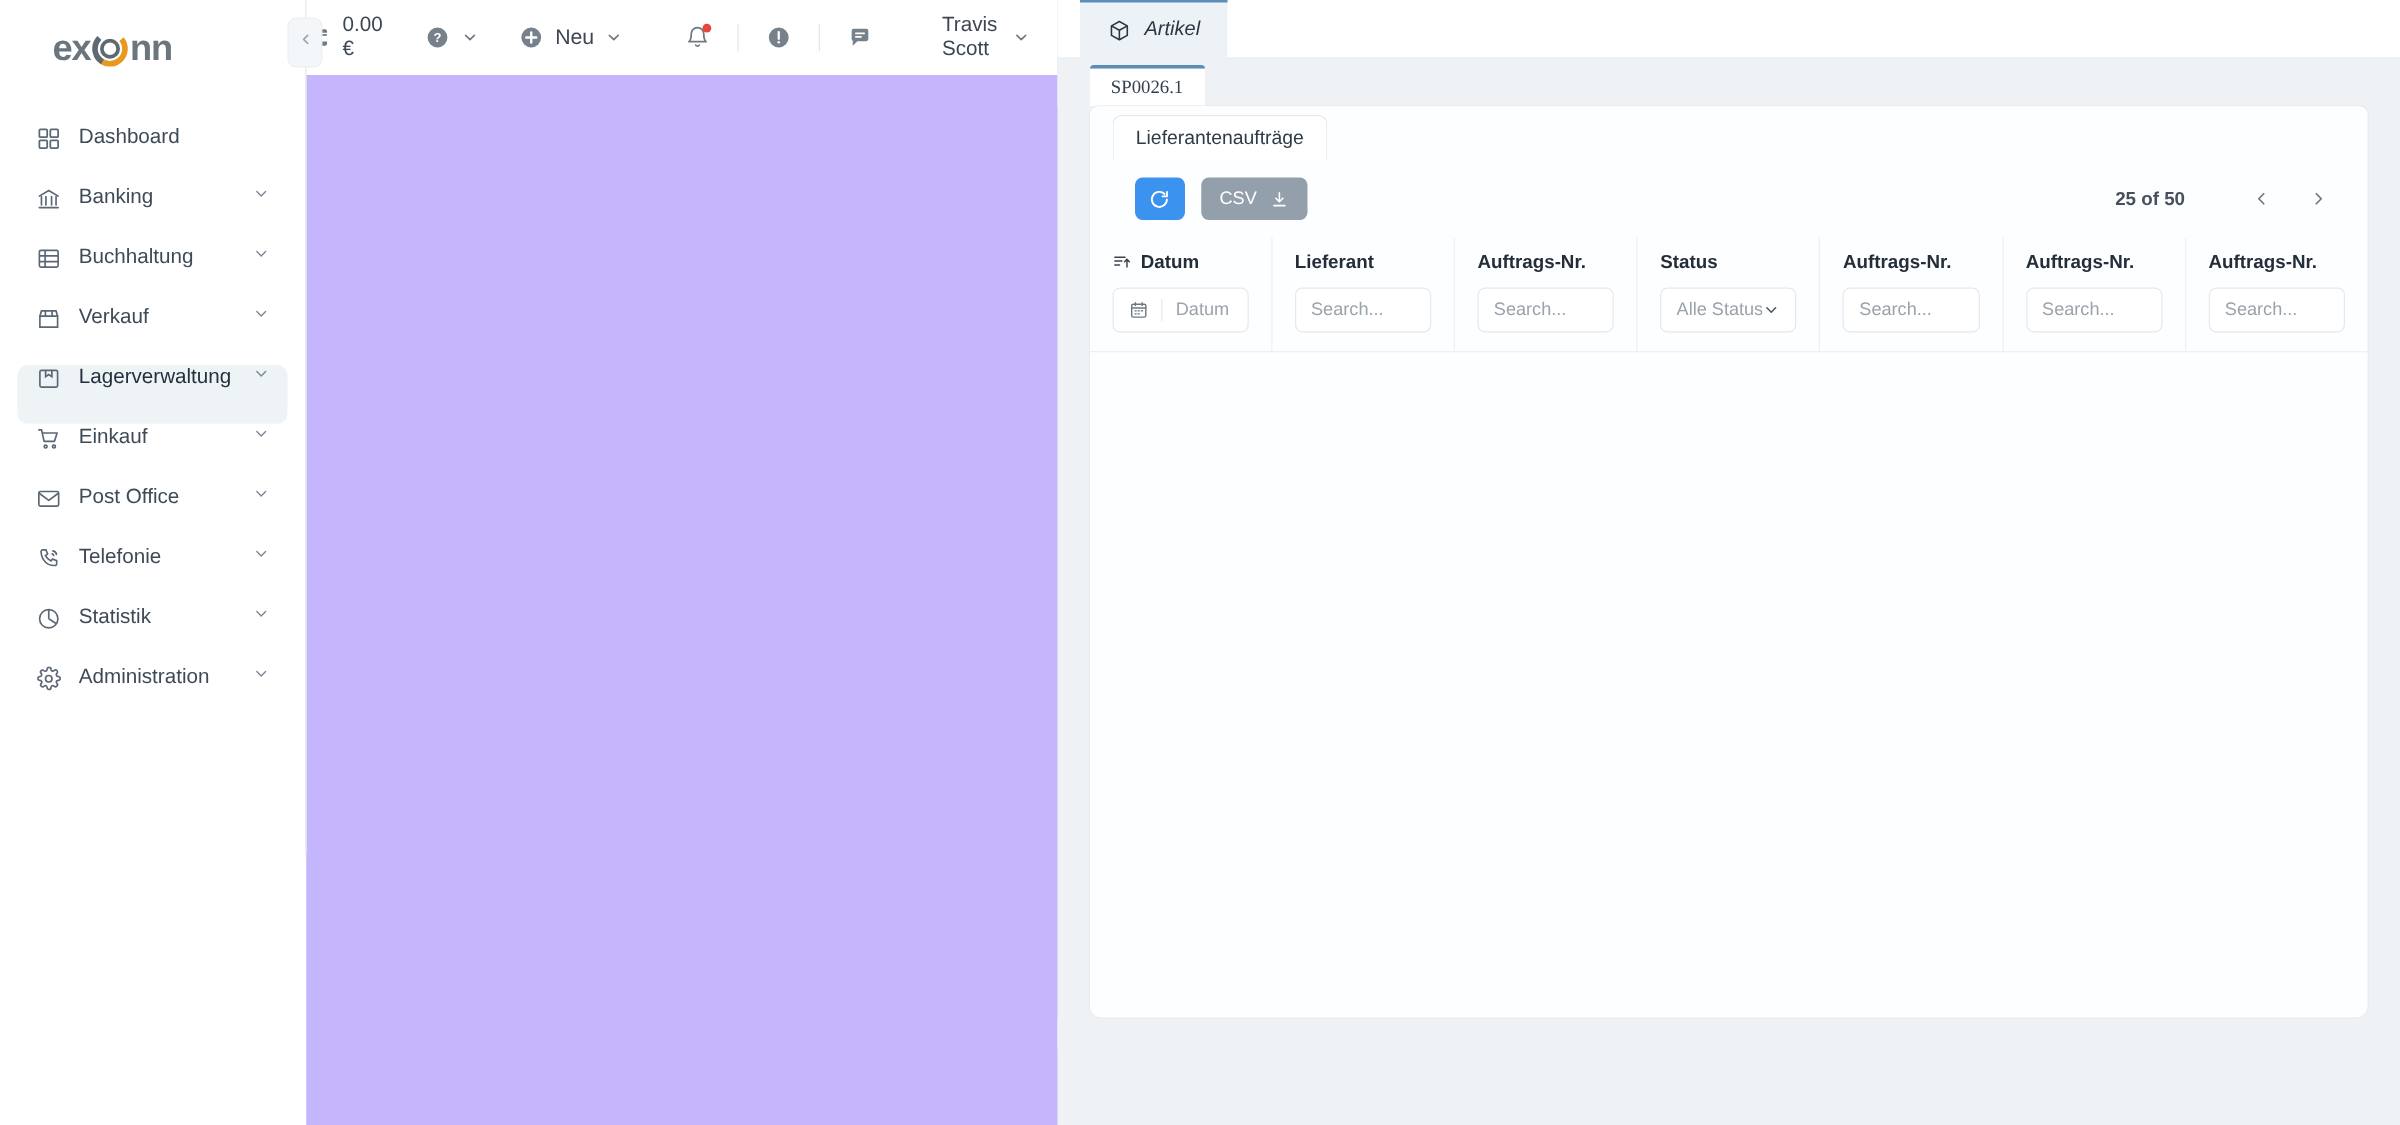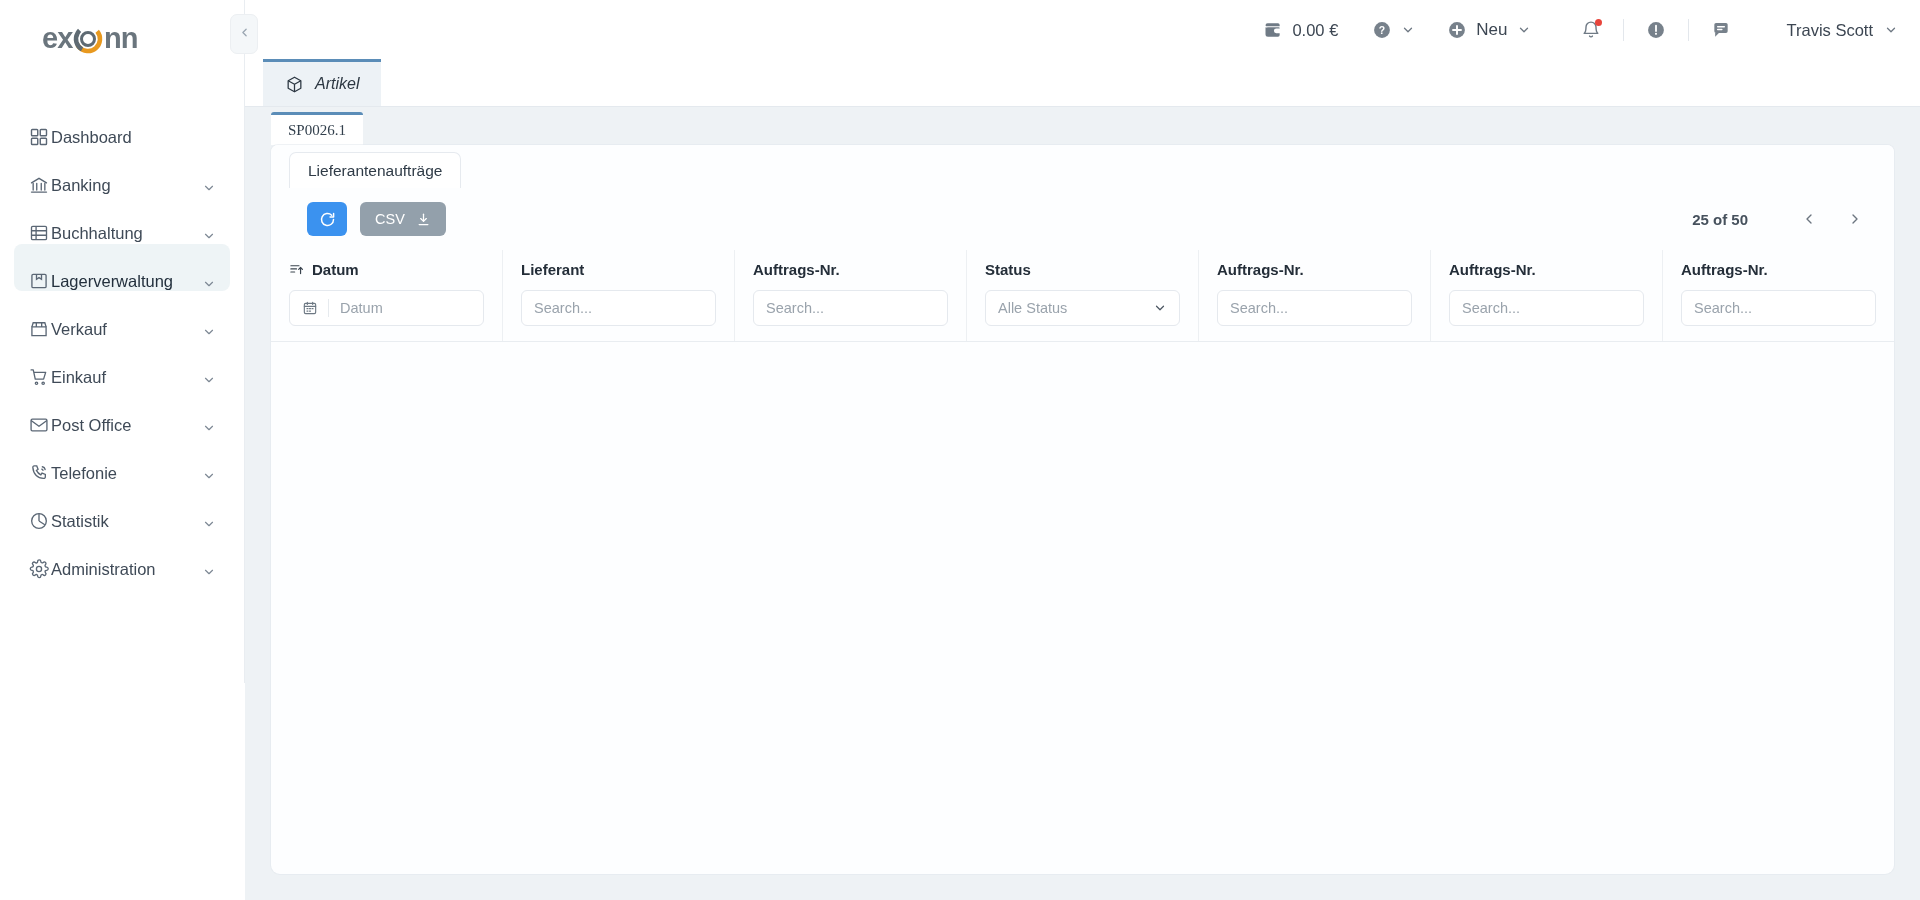--- a/index.html
+++ b/index.html
@@ -22,34 +22,34 @@
   .logo svg { display: block; }
   .collapse-btn {
     position: absolute; top: 14px; right: -14px;
     width: 28px; height: 40px; border-radius: 7px;
     background: #f4f7f9; border: 1px solid #eceff2;
     display: flex; align-items: center; justify-content: center;
     color: #9aa5b1; cursor: pointer;
   }
   .nav { margin-top: 22px; padding: 0 14px; }
   .nav-item {
-    display: flex; align-items: flex-end; gap: 2px;
+    display: flex; align-items: flex-start; gap: 14px;
     height: 47px; padding: 0 14px; border-radius: 8px;
     color: #3f4a57; font-size: 16.5px; cursor: pointer;
     margin-bottom: 1px;
   }
   .nav-item.active { background: #eef4f6; color: #23303d; font-weight: 500; }
   .nav-ico { width: 21px; height: 21px; flex: 0 0 21px; display:flex; align-items:center; justify-content:center; color:#5b6775; }
   .nav-ico svg { width: 20px; height: 20px; display:block; }
   .nav-label { flex: 1 1 auto; white-space: nowrap; }
   .nav-chev { color: #7d8894; display: flex; align-items: center; }
   .nav-chev svg { width: 14px; height: 14px; }
 
   
-  .right { flex: 1 1 auto; display: flex; flex-direction: column; min-width: 0; background: #c4b5fd; }
+  .right { flex: 1 1 auto; display: flex; flex-direction: row; min-width: 0; background: #c4b5fd; }
 
   .topbar {
     height: 60px; display: flex; align-items: center; justify-content: flex-end;
     padding-right: 22px; gap: 0; background: #ffffff; flex: 0 0 60px;
   }
   .tb-item { display: flex; align-items: center; gap: 9px; color: #4b5662; font-size: 16px; cursor: pointer; }
   .wallet { margin-right: 34px; }
   .wallet .amt { font-size: 16.5px; color: #3c4652; }
   .ico-circle { width: 20px; height: 20px; display:flex; align-items:center; justify-content:center; }
   .ico-circle svg { width: 20px; height: 20px; display:block; }
@@ -208,44 +208,44 @@
             </svg>
         </span>
         <span class="nav-label">Buchhaltung</span>
         <span class="nav-chev">
           <svg viewBox="0 0 24 24" fill="none" stroke="currentColor" stroke-width="2" stroke-linecap="round" stroke-linejoin="round">
               <polyline points="6 9 12 15 18 9"></polyline>
             </svg>
         </span>
       </div>
 
-      <div class="nav-item active">
-        <span class="nav-ico">
-          <svg viewBox="0 0 24 24" fill="none" stroke="currentColor" stroke-width="1.6">
-              <rect x="3.5" y="4" width="17" height="16" rx="1.5"></rect>
-              <path d="M9 4v6l3-2 3 2V4"></path>
-            </svg>
-        </span>
-        <span class="nav-label">Lagerverwaltung</span>
-        <span class="nav-chev">
-          <svg viewBox="0 0 24 24" fill="none" stroke="currentColor" stroke-width="2" stroke-linecap="round" stroke-linejoin="round">
-              <polyline points="6 9 12 15 18 9"></polyline>
-            </svg>
-        </span>
-      </div>
-
       <div class="nav-item">
         <span class="nav-ico">
           <svg viewBox="0 0 24 24" fill="none" stroke="currentColor" stroke-width="1.6">
               <path d="M3.5 9.5h17V20h-17z"></path>
               <path d="M3.5 9.5 5 4.5h14l1.5 5"></path>
               <path d="M8.8 9.5V4.5M15.2 9.5V4.5"></path>
             </svg>
         </span>
         <span class="nav-label">Verkauf</span>
+        <span class="nav-chev">
+          <svg viewBox="0 0 24 24" fill="none" stroke="currentColor" stroke-width="2" stroke-linecap="round" stroke-linejoin="round">
+              <polyline points="6 9 12 15 18 9"></polyline>
+            </svg>
+        </span>
+      </div>
+
+      <div class="nav-item active">
+        <span class="nav-ico">
+          <svg viewBox="0 0 24 24" fill="none" stroke="currentColor" stroke-width="1.6">
+              <rect x="3.5" y="4" width="17" height="16" rx="1.5"></rect>
+              <path d="M9 4v6l3-2 3 2V4"></path>
+            </svg>
+        </span>
+        <span class="nav-label">Lagerverwaltung</span>
         <span class="nav-chev">
           <svg viewBox="0 0 24 24" fill="none" stroke="currentColor" stroke-width="2" stroke-linecap="round" stroke-linejoin="round">
               <polyline points="6 9 12 15 18 9"></polyline>
             </svg>
         </span>
       </div>
 
       <div class="nav-item">
         <span class="nav-ico">
           <svg viewBox="0 0 24 24" fill="none" stroke="currentColor" stroke-width="1.6" stroke-linecap="round" stroke-linejoin="round">

